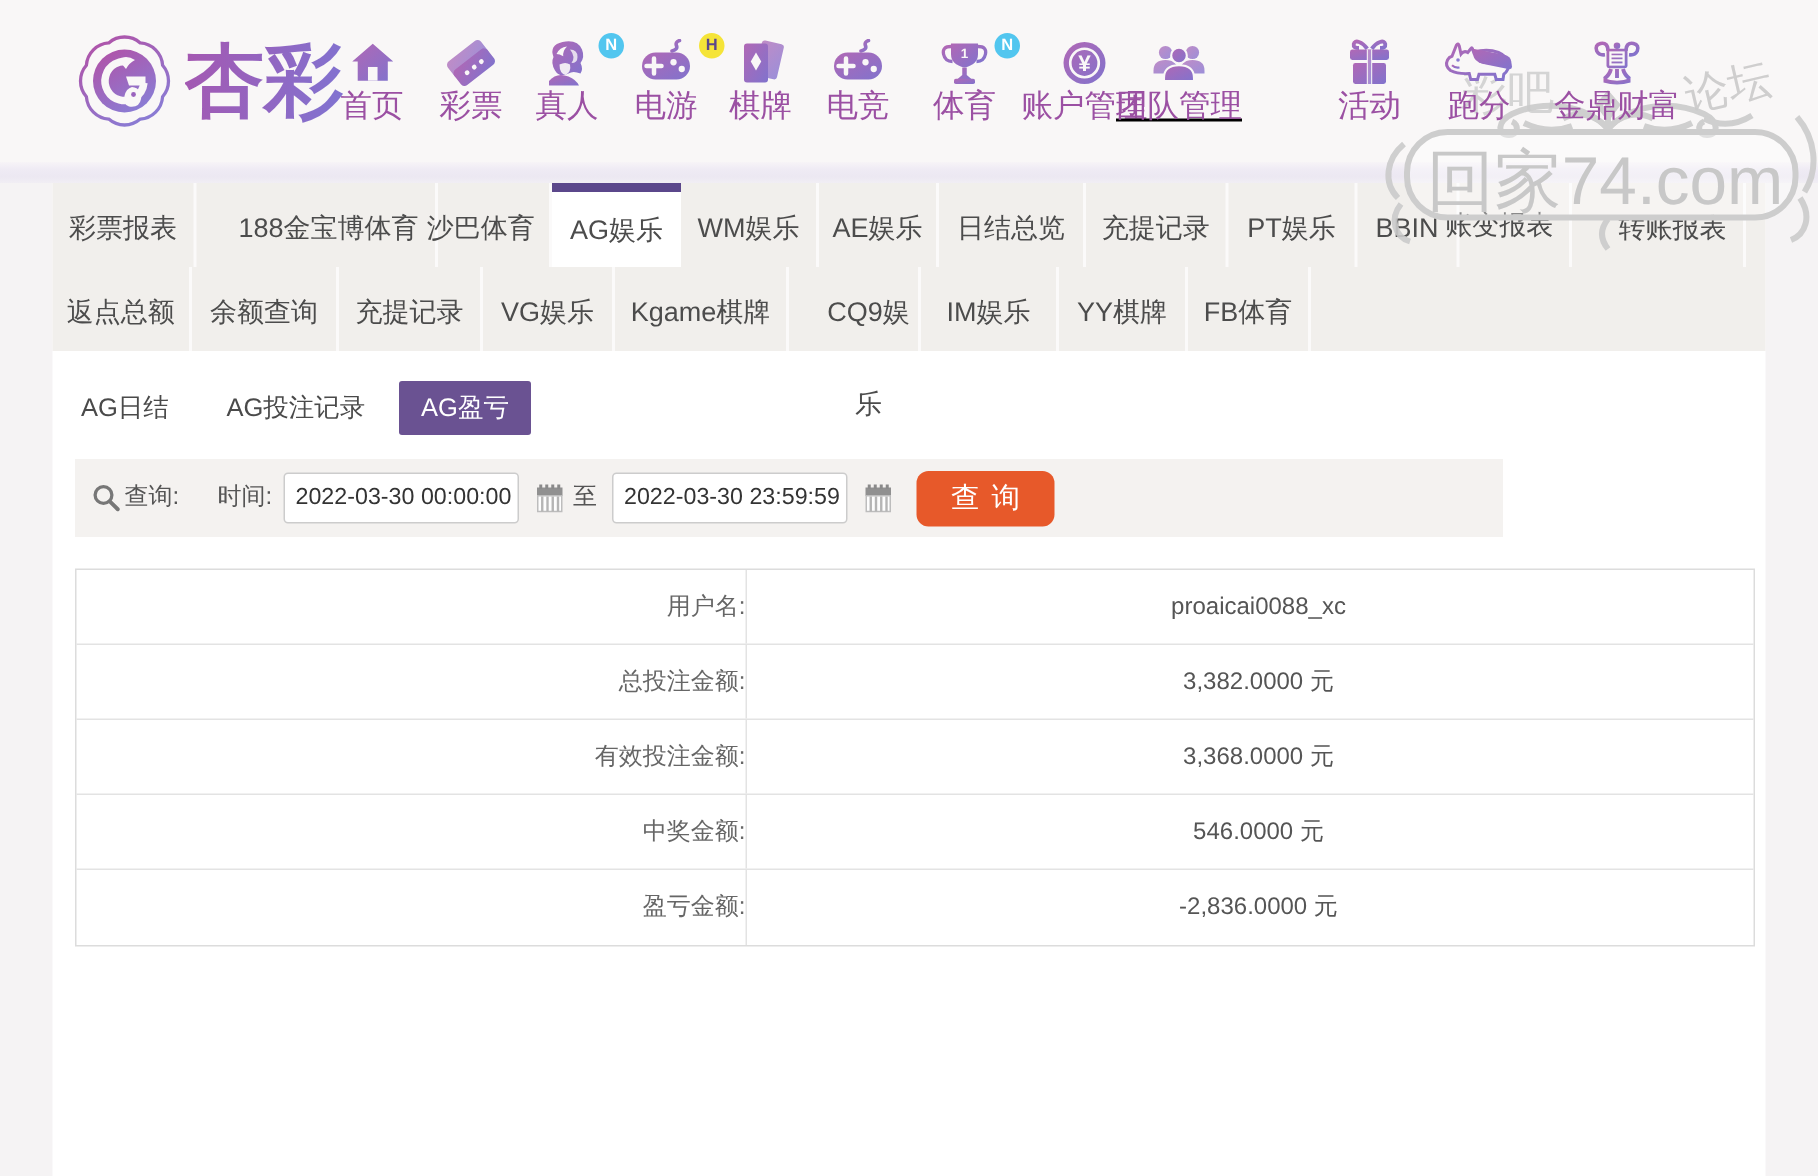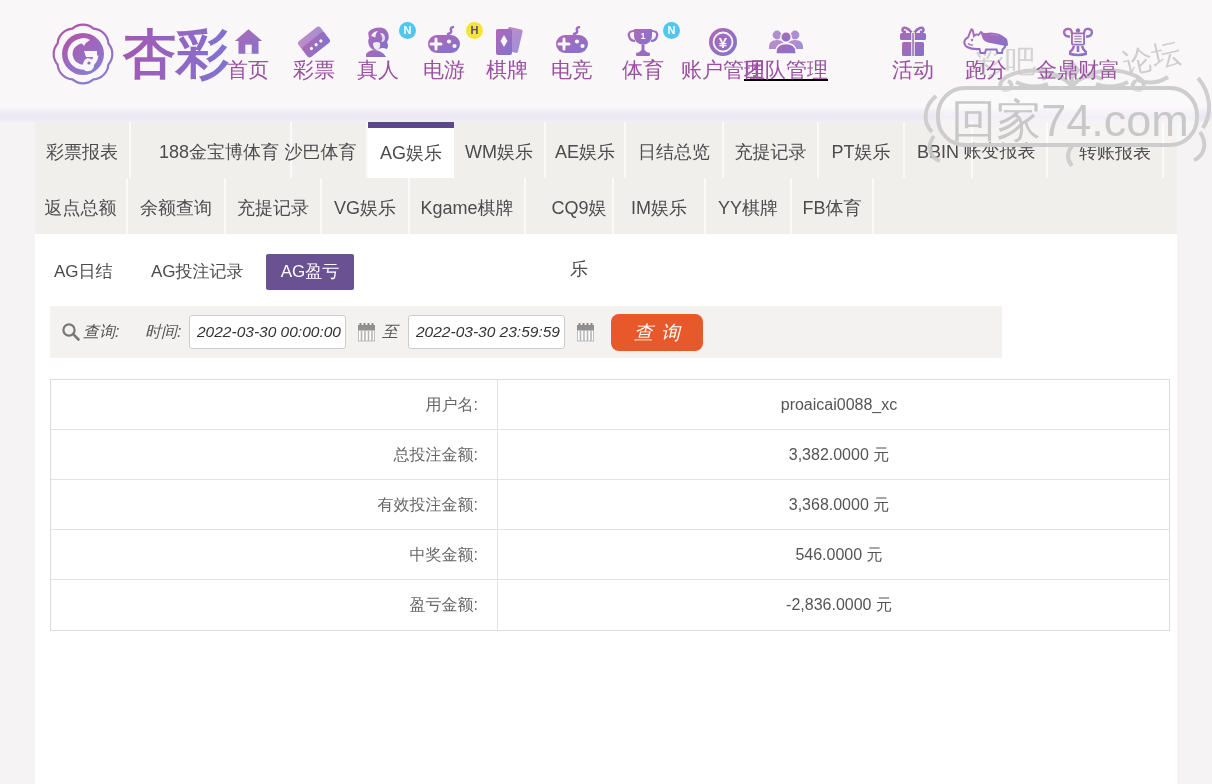--- a/index.html
+++ b/index.html
@@ -22,31 +22,31 @@
 .badge.n { background:#52c6ef; color:#fff; }
 .badge.h { background:#f5e438; color:#5b478b; }
 .logo { position:absolute; left:48px; top:18px; z-index:3; }
 .brand { position:absolute; left:123px; top:19px; z-index:3; font-size:53px; font-weight:bold;
   background:linear-gradient(100deg,#a657b0,#7f74d2); -webkit-background-clip:text;
   background-clip:text; color:transparent; letter-spacing:0px; }
 .wm { position:absolute; left:0; top:0; z-index:2; pointer-events:none; }
 .subtabs { position:absolute; left:15px; top:132px; height:36px; width:1120px; }
 .stab { position:absolute; top:0; height:36px; line-height:36px; font-size:17px; color:#4a4a4a; white-space:nowrap; }
 .stab.active { background:#6a5292; color:#fff; border-radius:2px; text-align:center; }
-.qbar { position:absolute; left:15px; top:184px; width:952px; height:52px; background:#f4f2f0;font-style:italic; }
+.qbar { position:absolute; left:15px; top:184px; width:952px; height:52px; background:#f4f2f0; }
 .qtxt { position:absolute; top:0; height:52px; line-height:52px; font-size:16px; color:#555; }
 .qinput { position:absolute; top:9px; height:34px; background:#fff; border:1px solid #ccc;
   border-radius:3px; font-size:15.5px; color:#333; line-height:32px; padding-left:7px; white-space:nowrap; }
 .qbtn { position:absolute; left:561px; top:8px; width:92px; height:37px; background:#e7592a;
   border-radius:8px; color:#fff; font-size:19px; text-align:center; line-height:37px; letter-spacing:8px; padding-left:8px; }
 .tbl { position:absolute; left:15px; top:257px; width:1120px; border:1px solid #dcdcdc; background:#fff; }
 .tr { height:50px; border-bottom:1px solid #e3e3e3; position:relative; }
 .tr:last-child { border-bottom:none; }
 .th { position:absolute; left:0; top:0; width:447px; height:100%; border-right:1px solid #e3e3e3;
-  text-align:right; padding-right:19px; line-height:49px; font-size:16px; color:#666; }
+  text-align:right; line-height:49px; font-size:16px; color:#666; }
 .td { position:absolute; left:448px; top:0; right:0; height:100%; padding-left:10px;
   line-height:49px; font-size:16px; color:#555;text-align:center; }
 </style>
 </head>
 <body>
 <div class="header"></div>
 <div class="band"></div>
 
 <div class="col">
   <div class="trow trow1">

